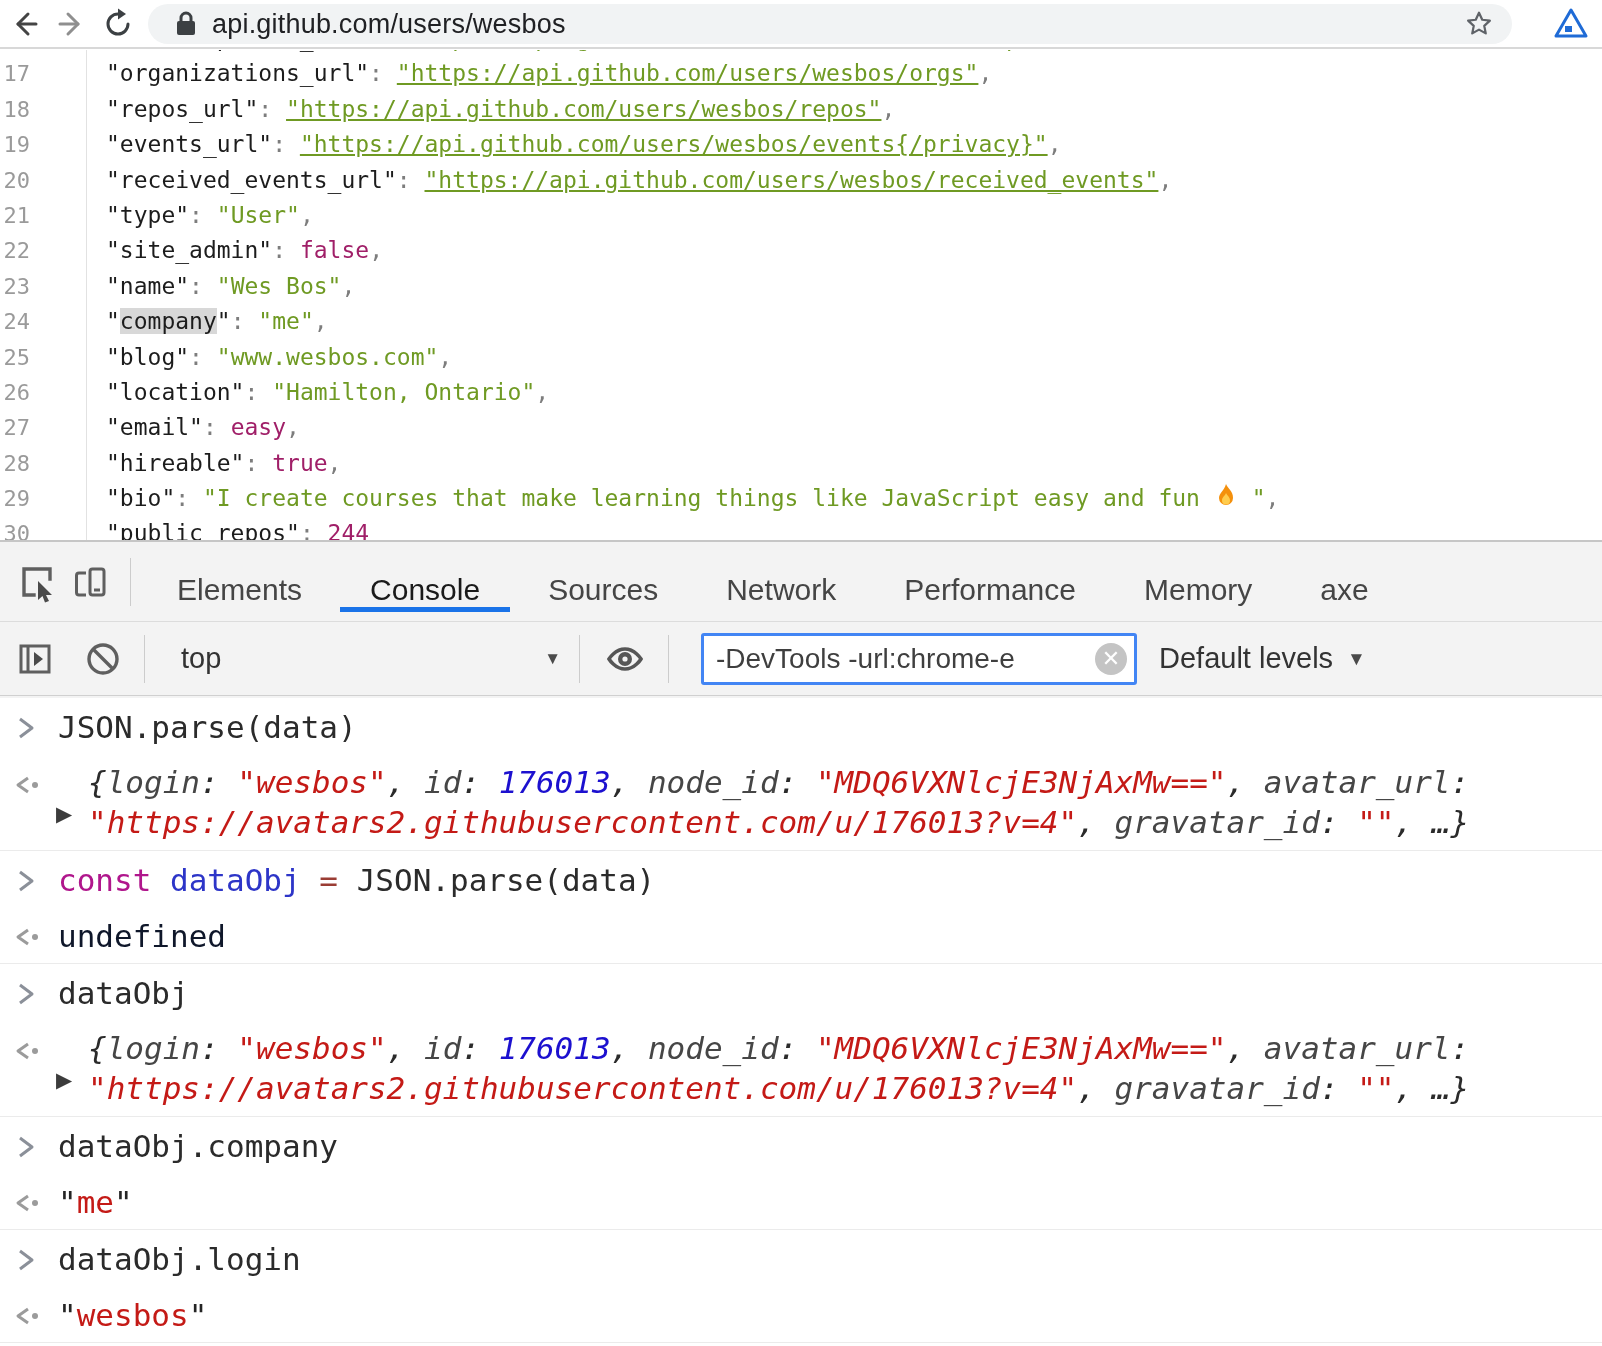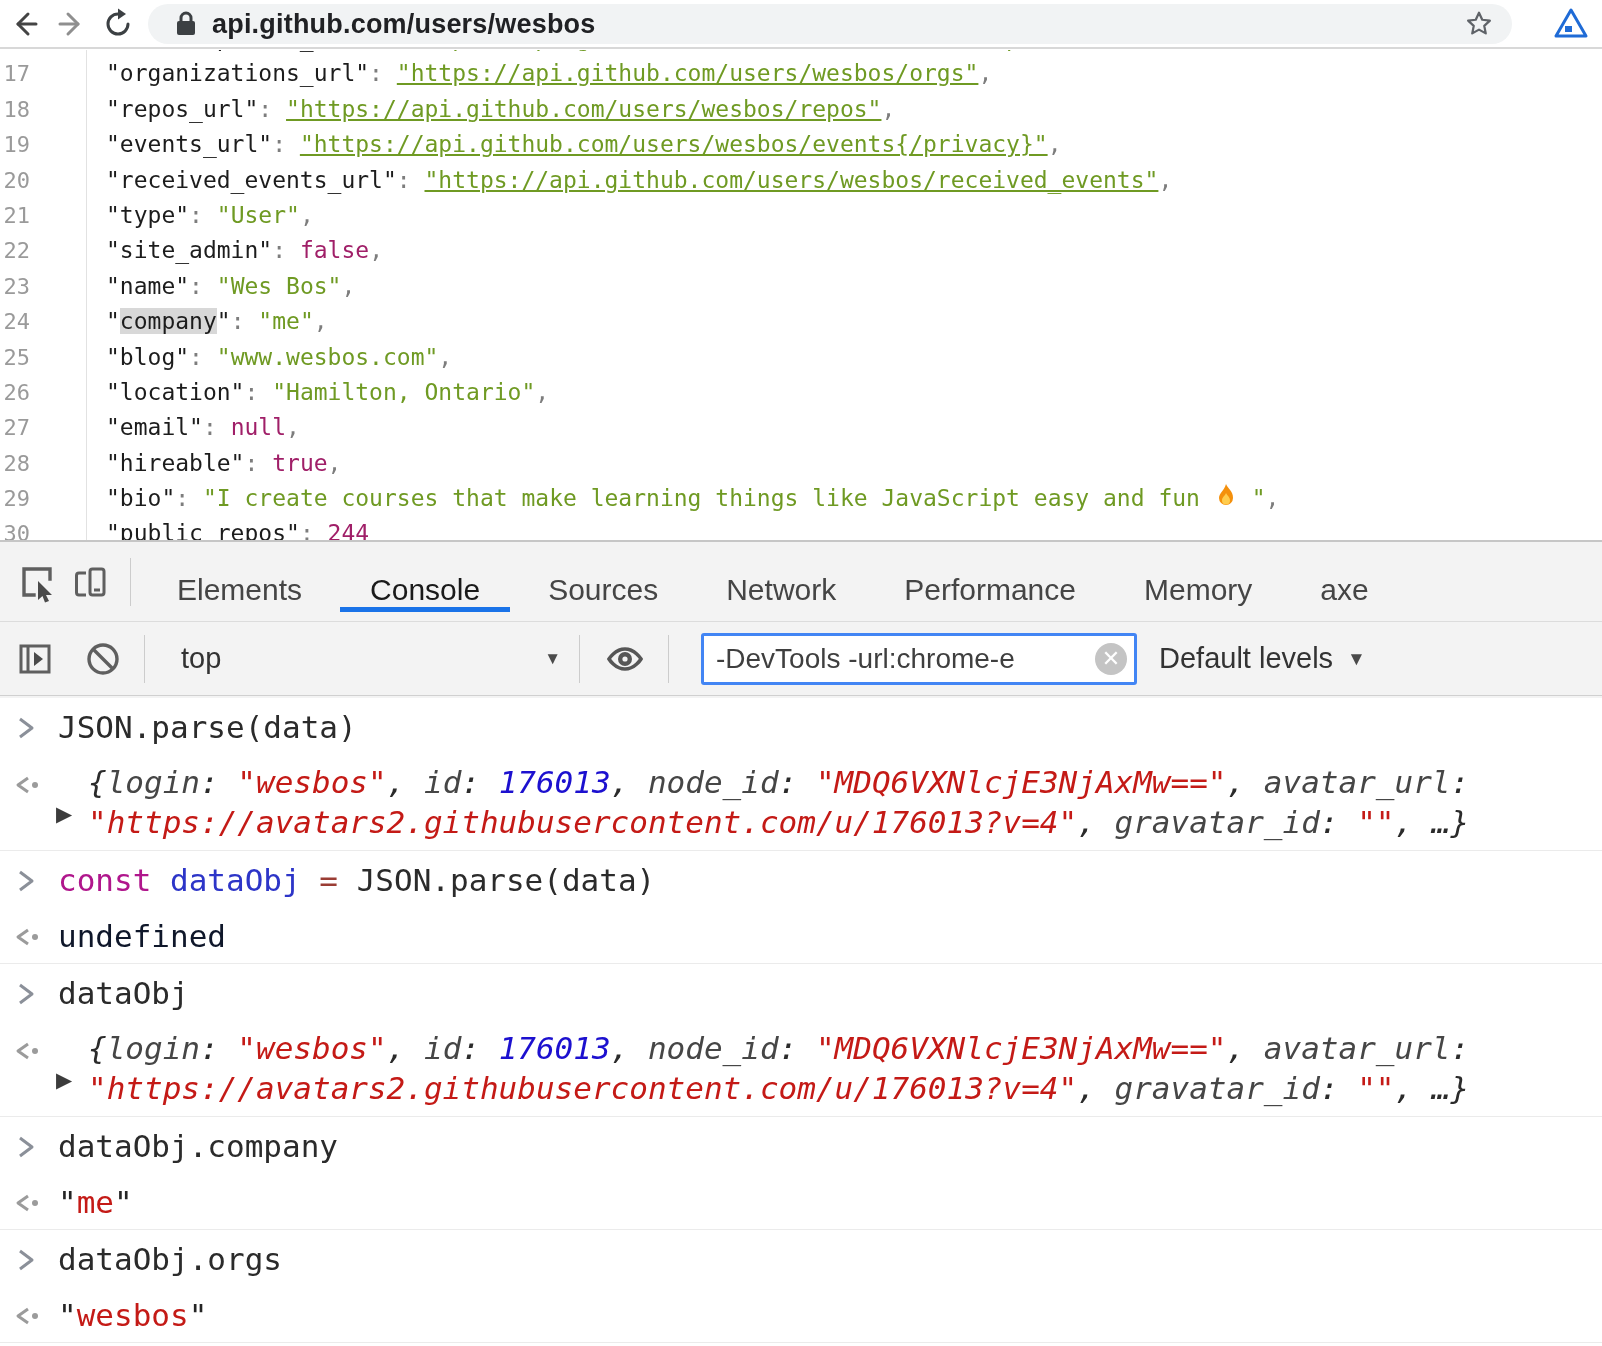--- a/index.html
+++ b/index.html
@@ -2,21 +2,21 @@
 <html><head>
 <meta charset="utf-8">
 <style>
   * { margin:0; padding:0; box-sizing:border-box; }
   html,body { width:1602px; height:1346px; background:#fff; overflow:hidden;
               font-family:"Liberation Sans", sans-serif; }
   .mono { font-family:"DejaVu Sans Mono", monospace; }
 
   
   .chrome { position:absolute; top:0; left:0; width:1602px; height:49px;
-            background:#fff; border-bottom:2px solid #d8d8d8;font-weight:bold; }
+            background:#fff; border-bottom:2px solid #d8d8d8; }
   .navbtn { position:absolute; top:6px; width:36px; height:36px; display:flex;
             align-items:center; justify-content:center; }
   .omnibox { position:absolute; left:148px; top:4px; width:1364px; height:40px;
              background:#f1f3f4; border-radius:20px; display:flex; align-items:center; }
   .omni-url { font-size:27px; color:#202124; margin-left:14px; letter-spacing:0.2px;
               flex:1; white-space:nowrap; overflow:hidden; }
   .ext-icon { position:absolute; right:12px; top:6px; }
 
   
   .jsonview { position:absolute; top:50px; left:0; width:1602px; height:490px;
@@ -134,21 +134,21 @@
       <div class="jv-row"><span class="jv-num mono">17</span><span class="jv-key">"organizations_url"</span><span class="jv-punct">: </span><span class="jv-link">"https://api.github.com/users/wesbos/orgs"</span><span class="jv-punct">,</span></div>
       <div class="jv-row"><span class="jv-num mono">18</span><span class="jv-key">"repos_url"</span><span class="jv-punct">: </span><span class="jv-link">"https://api.github.com/users/wesbos/repos"</span><span class="jv-punct">,</span></div>
       <div class="jv-row"><span class="jv-num mono">19</span><span class="jv-key">"events_url"</span><span class="jv-punct">: </span><span class="jv-link">"https://api.github.com/users/wesbos/events{/privacy}"</span><span class="jv-punct">,</span></div>
       <div class="jv-row"><span class="jv-num mono">20</span><span class="jv-key">"received_events_url"</span><span class="jv-punct">: </span><span class="jv-link">"https://api.github.com/users/wesbos/received_events"</span><span class="jv-punct">,</span></div>
       <div class="jv-row"><span class="jv-num mono">21</span><span class="jv-key">"type"</span><span class="jv-punct">: </span><span class="jv-str">"User"</span><span class="jv-punct">,</span></div>
       <div class="jv-row"><span class="jv-num mono">22</span><span class="jv-key">"site_admin"</span><span class="jv-punct">: </span><span class="jv-kw">false</span><span class="jv-punct">,</span></div>
       <div class="jv-row"><span class="jv-num mono">23</span><span class="jv-key">"name"</span><span class="jv-punct">: </span><span class="jv-str">"Wes Bos"</span><span class="jv-punct">,</span></div>
       <div class="jv-row"><span class="jv-num mono">24</span><span class="jv-key">"</span><span class="jv-hl">company</span><span class="jv-key">"</span><span class="jv-punct">: </span><span class="jv-str">"me"</span><span class="jv-punct">,</span></div>
       <div class="jv-row"><span class="jv-num mono">25</span><span class="jv-key">"blog"</span><span class="jv-punct">: </span><span class="jv-str">"www.wesbos.com"</span><span class="jv-punct">,</span></div>
       <div class="jv-row"><span class="jv-num mono">26</span><span class="jv-key">"location"</span><span class="jv-punct">: </span><span class="jv-str">"Hamilton, Ontario"</span><span class="jv-punct">,</span></div>
-      <div class="jv-row"><span class="jv-num mono">27</span><span class="jv-key">"email"</span><span class="jv-punct">: </span><span class="jv-kw">null</span><span class="jv-punct">,</span></div>
+      <div class="jv-row"><span class="jv-num mono">27</span><span class="jv-key">"email"</span><span class="jv-punct">: </span><span class="jv-kw">easy</span><span class="jv-punct">,</span></div>
       <div class="jv-row"><span class="jv-num mono">28</span><span class="jv-key">"hireable"</span><span class="jv-punct">: </span><span class="jv-kw">true</span><span class="jv-punct">,</span></div>
       <div class="jv-row"><span class="jv-num mono">29</span><span class="jv-key">"bio"</span><span class="jv-punct">: </span><span class="jv-str">"I create courses that make learning things like JavaScript easy and fun </span><span aria-label="🔥"><svg width="24" height="26" viewBox="0 0 24 26" style="vertical-align:-3px">
             <path d="M12 1 C14 6 19 8 19 15 a7 7 0 0 1 -14 0 C5 10 10 8 12 1 Z" fill="#f4900c"></path>
             <path d="M12 10 c1.5 3 4 4 4 7.5 a4 4 0 0 1 -8 0 C8 14 11 13 12 10 Z" fill="#ffcc4d"></path>
           </svg></span><span class="jv-str"> "</span><span class="jv-punct">,</span></div>
       <div class="jv-row"><span class="jv-num mono">30</span><span class="jv-key">"public_repos"</span><span class="jv-punct">: </span><span class="jv-num-val">244</span></div>
     </div>
   <div class="jv-sep"></div>
 </div>
 
@@ -251,20 +251,20 @@
               <path d="M8 5 L20 14 L8 23" fill="none" stroke="#8b9099" stroke-width="3" stroke-linejoin="round"></path>
             </svg></span><span class="c-plain">dataObj.company</span></div>
         <div class="c-row result"><span class="c-icon"><svg width="34" height="28" viewBox="0 0 34 28">
               <path d="M16 7 L6 14 L16 21" fill="none" stroke="#9b9b9b" stroke-width="3" stroke-linejoin="round"></path>
               <circle cx="23" cy="14" r="3" fill="#9b9b9b"></circle>
             </svg></span><span class="c-q">"</span><span class="c-str2">me</span><span class="c-q">"</span></div>
       </div>
       <div class="c-group">
         <div class="c-row command"><span class="c-icon"><svg width="28" height="28" viewBox="0 0 28 28">
               <path d="M8 5 L20 14 L8 23" fill="none" stroke="#8b9099" stroke-width="3" stroke-linejoin="round"></path>
-            </svg></span><span class="c-plain">dataObj.orgs</span></div>
+            </svg></span><span class="c-plain">dataObj.login</span></div>
         <div class="c-row result"><span class="c-icon"><svg width="34" height="28" viewBox="0 0 34 28">
               <path d="M16 7 L6 14 L16 21" fill="none" stroke="#9b9b9b" stroke-width="3" stroke-linejoin="round"></path>
               <circle cx="23" cy="14" r="3" fill="#9b9b9b"></circle>
             </svg></span><span class="c-q">"</span><span class="c-str2">wesbos</span><span class="c-q">"</span></div>
       </div>
     </div>
 </div>
 
 </body></html>

